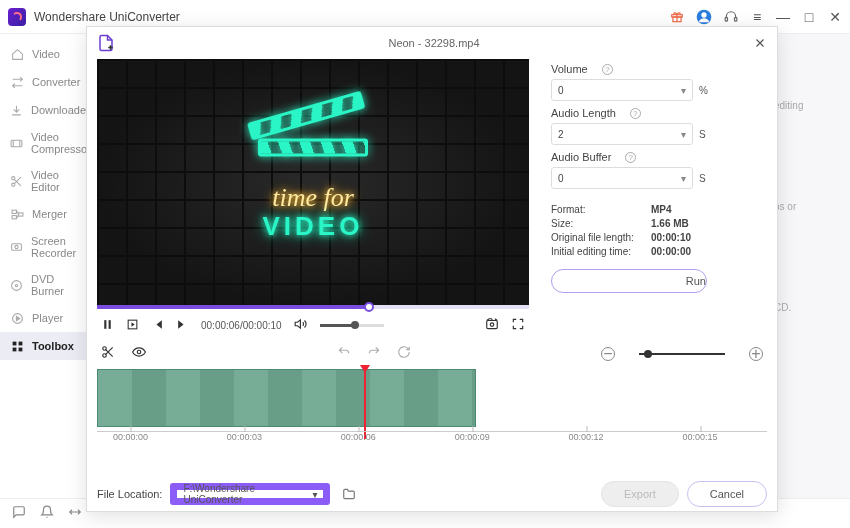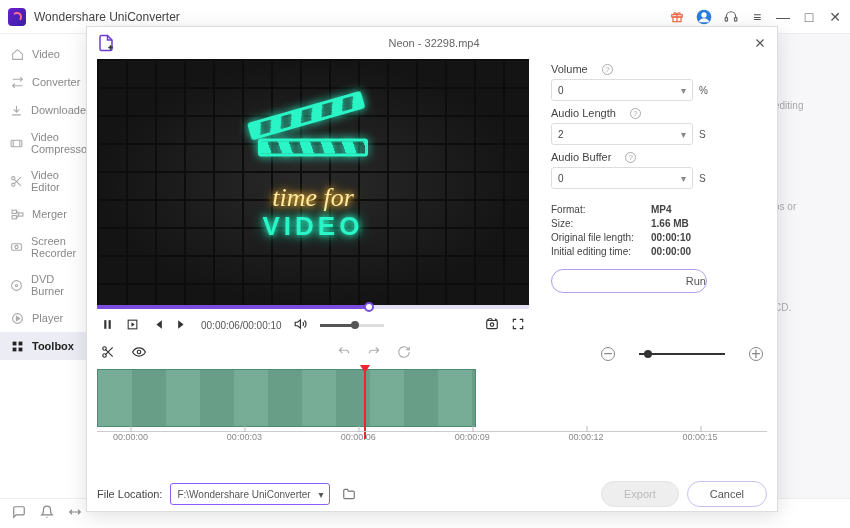--- a/index.html
+++ b/index.html
@@ -95,21 +95,21 @@
   .playhead { position:absolute; left:40%; top:-4px; bottom:20px; width:0; }
   .playhead::before { content:""; position:absolute; left:-5px; top:0; width:0; height:0; border-left:5px solid transparent; border-right:5px solid transparent; border-top:8px solid #e23; }
   .playhead::after { content:""; position:absolute; left:-1px; top:6px; bottom:0; width:2px; background:#e23; }
   .ruler { position:absolute; left:0; right:0; top:62px; border-top:1px solid #ccc; }
   .tick { position:absolute; top:0; font-size:9px; color:#888; transform:translateX(-50%); }
   .tick::before { content:""; position:absolute; left:50%; top:-6px; width:1px; height:6px; background:#bbb; }
 
   
   .modal-foot { display:flex; align-items:center; gap:8px; padding:6px 10px 4px; }
   .fl-label { font-size:11px; color:#444; }
-  .fl-path { width:160px; height:22px; border:1px solid #8b5cf6; border-radius:3px; font-size:10px; color:#555; display:flex; align-items:center; justify-content:space-between; padding:0 6px; }
+  .fl-path { width:160px; height:22px; border:7px solid #8b5cf6; border-radius:3px; font-size:10px; color:#555; display:flex; align-items:center; justify-content:space-between; padding:0 6px; }
   .folder-btn { width:22px; height:20px; display:flex; align-items:center; justify-content:center; color:#777; cursor:pointer; }
   .modal-foot .spacer { flex:1; }
   .pill { height:26px; padding:0 22px; border-radius:13px; font-size:11px; cursor:pointer; border:1px solid; }
   .pill.export { background:#eee; color:#bbb; border-color:#e3e3e3; }
   .pill.cancel { background:#fff; color:#555; border-color:#c9bff0; }
 </style>
 </head>
 <body>
 
 <div class="titlebar">

